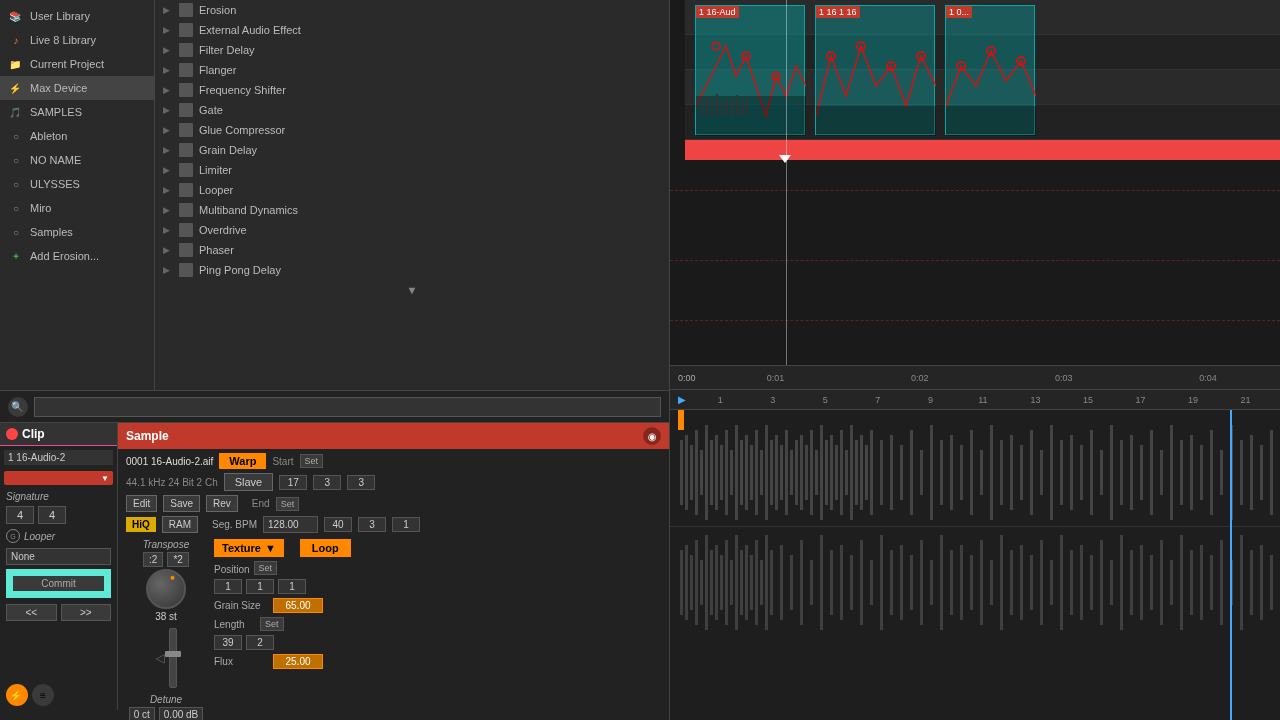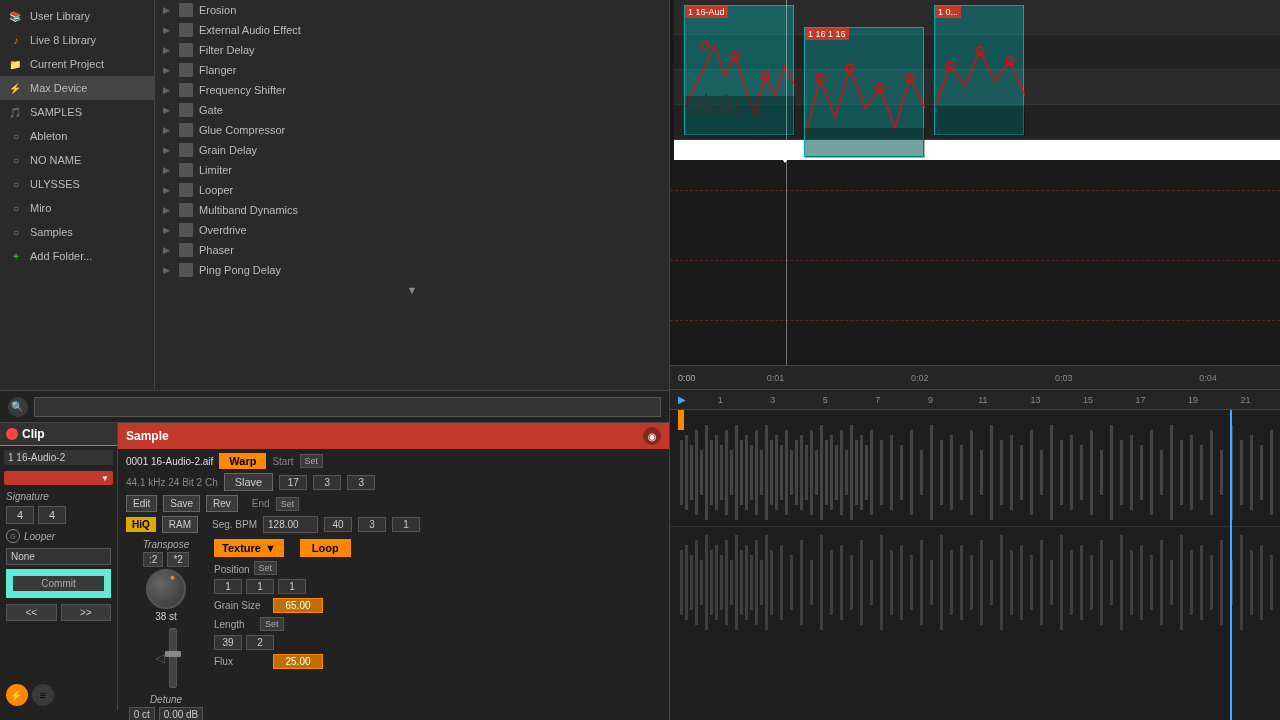--- a/index.html
+++ b/index.html
@@ -662,21 +662,21 @@
         <div class="sidebar-item">
           <span class="sidebar-icon">○</span>
           <span class="sidebar-item-label">Miro</span>
         </div>
         <div class="sidebar-item">
           <span class="sidebar-icon">○</span>
           <span class="sidebar-item-label">Samples</span>
         </div>
         <div class="sidebar-item">
           <span class="sidebar-icon green">＋</span>
-          <span class="sidebar-item-label">Add Folder...</span>
+          <span class="sidebar-item-label">Add Erosion...</span>
         </div>
       </div>
 
       <div class="file-list">
         <div class="file-item">
           <span class="file-item-arrow">▶</span>
           <div class="file-item-icon"></div>
           <span>Erosion</span>
         </div>
         <div class="file-item">
@@ -902,21 +902,21 @@
 
   <div class="right-panel">
 
     <div class="timeline-top">
 
       <div style="position:absolute; top:8px; right:10px; color:#fff; font-size:18px; font-weight:bold; opacity:0.85; display:flex; align-items:center; gap:4px;">
         <span>bassgorilla</span>
         <span style="font-size:22px;">⛰</span>
       </div>
 
-      <div style="position:absolute; top:0; left:4px; right:0; height:160px; background:#ffffff;">
+      <div style="position:absolute; top:0; left:15px; right:0; height:160px; background:#ef4444;">
         <div class="track-row"></div>
         <div class="track-row lighter"></div>
         <div class="track-row"></div>
         <div class="track-row lighter"></div>
 
         <div style="position:absolute; top:0; left:0; right:0; height:155px;">
 
           <div style="position:absolute; left:10px; top:5px; width:110px; height:130px; background:rgba(0,180,180,0.4); border:1px solid #0aa;">
             <div style="position:absolute; top:0; left:0; background:#c0392b; color:#fff; font-size:9px; padding:1px 3px;">1 16-Aud</div>
 
@@ -933,21 +933,21 @@
               <rect x="35" y="73" width="2" height="17" fill="#333"></rect>
               <rect x="40" y="69" width="2" height="21" fill="#333"></rect>
               <rect x="45" y="75" width="2" height="15" fill="#333"></rect>
               <rect x="50" y="70" width="2" height="20" fill="#333"></rect>
               <circle cx="20" cy="20" r="4" fill="none" stroke="#f00" stroke-width="1.5"></circle>
               <circle cx="50" cy="30" r="4" fill="none" stroke="#f00" stroke-width="1.5"></circle>
               <circle cx="80" cy="50" r="4" fill="none" stroke="#f00" stroke-width="1.5"></circle>
             </svg>
           </div>
 
-          <div style="position:absolute; left:130px; top:5px; width:120px; height:130px; background:rgba(0,180,180,0.35); border:1px solid #0aa;margin-top:22px;">
+          <div style="position:absolute; left:130px; top:5px; width:120px; height:130px; background:rgba(0,180,180,0.35); border:1px solid #0aa;">
             <div style="position:absolute; top:0; left:0; background:#c0392b; color:#fff; font-size:9px; padding:1px 3px;">1 16 1 16</div>
             <svg width="120" height="110" style="position:absolute; top:20px;">
               <polyline points="0,90 15,30 30,70 45,20 60,60 75,40 90,80 105,30 120,60" stroke="#f00" stroke-width="1.5" fill="none" opacity="0.8"></polyline>
               <circle cx="15" cy="30" r="4" fill="none" stroke="#f00" stroke-width="1.5"></circle>
               <circle cx="45" cy="20" r="4" fill="none" stroke="#f00" stroke-width="1.5"></circle>
               <circle cx="75" cy="40" r="4" fill="none" stroke="#f00" stroke-width="1.5"></circle>
               <circle cx="105" cy="30" r="4" fill="none" stroke="#f00" stroke-width="1.5"></circle>
               <rect x="0" y="80" width="120" height="30" fill="rgba(0,0,0,0.3)"></rect>
             </svg>
           </div>

